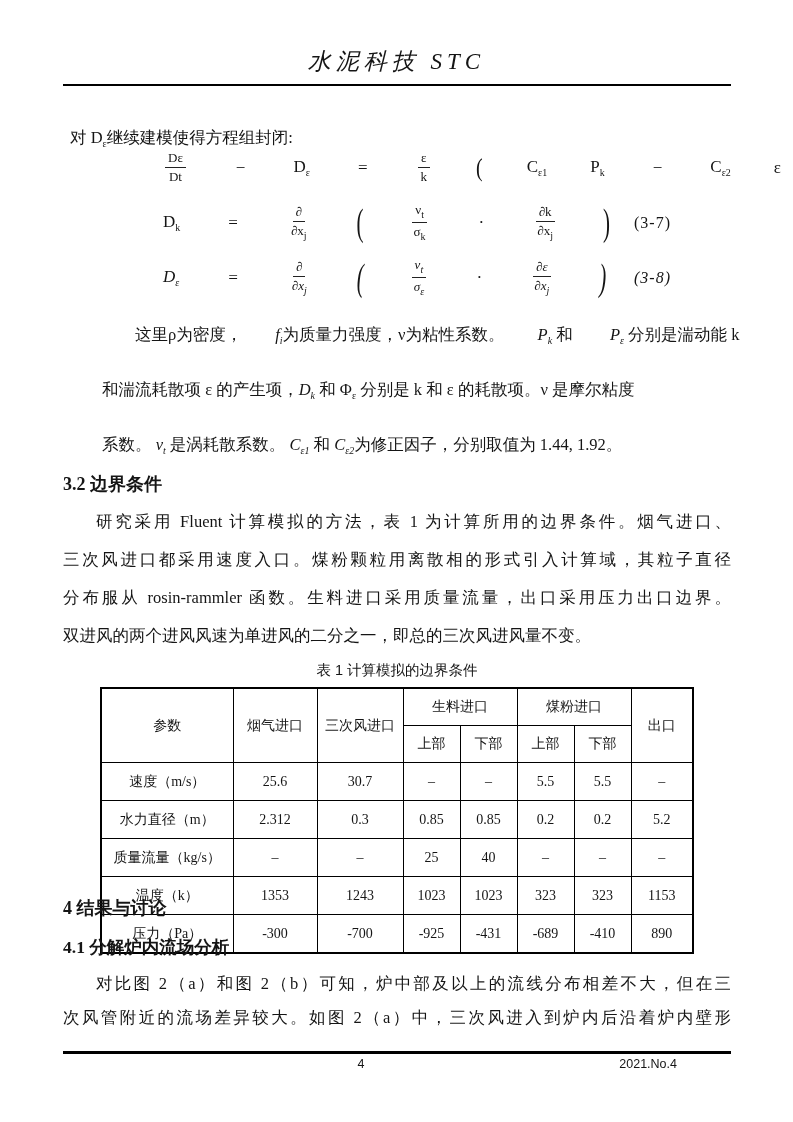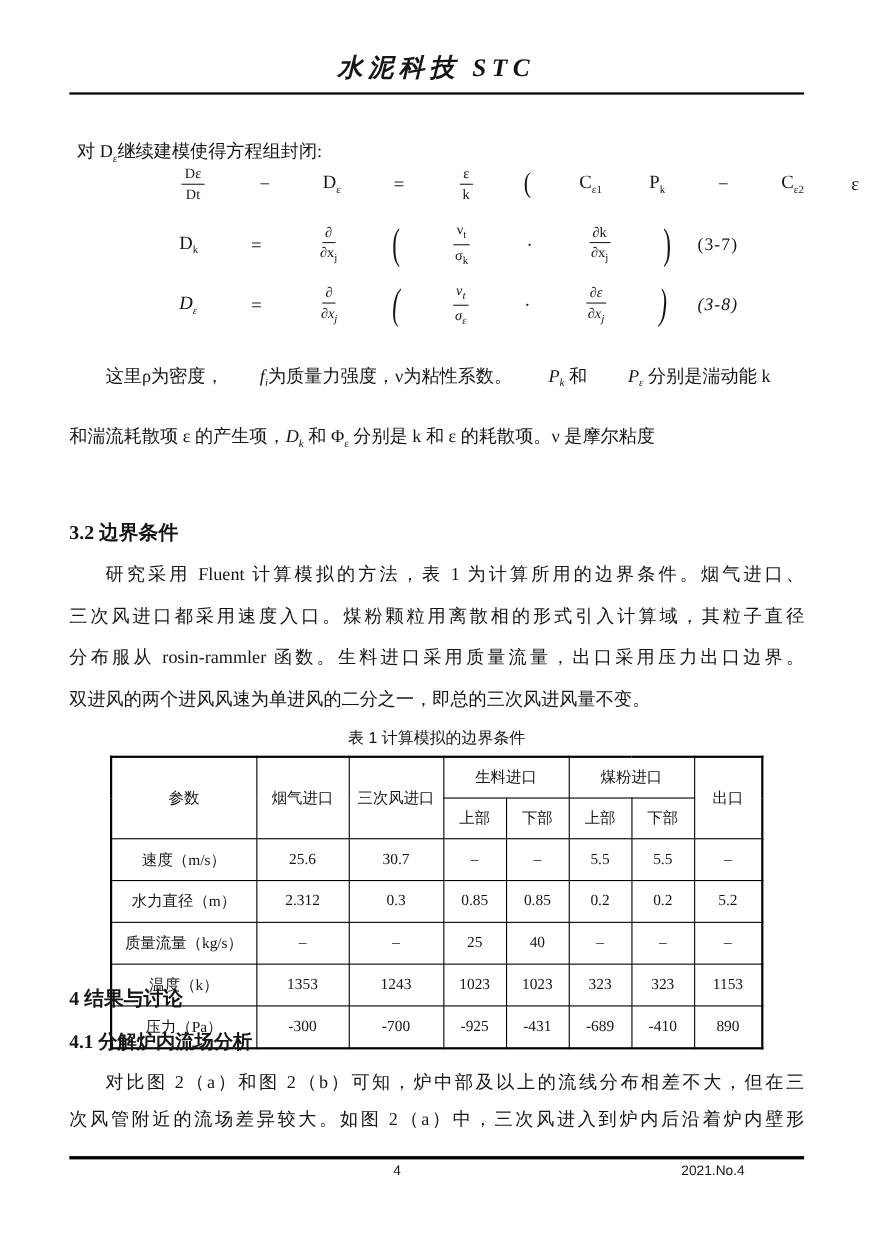--- a/index.html
+++ b/index.html
@@ -5,21 +5,21 @@
   html,body { margin:0; padding:0; background:#e8e8e8; }
   .page {
     position:relative; width:793px; height:1122px; margin:0 auto;
     background:#ffffff; color:#151515;
     font-family:"Liberation Serif","DejaVu Serif",serif;
     overflow:hidden;
   }
   
   .header-title {
     position:absolute; top:46px; left:0; width:100%; text-align:center;
-    font-size:23px; font-weight:700; font-style:italic; letter-spacing:5px;
+    font-size:23px; font-weight:400; font-style:italic; letter-spacing:5px;
   }
   .header-rule { position:absolute; top:84px; left:63px; width:668px; border-top:2px solid #000; }
 
   
   .intro { position:absolute; top:103px; left:70px; font-size:16.5px;margin-top:24px; }
 
   
   .equations { position:absolute; top:140px; left:63px; width:668px; }
   .eq-row { display:flex; align-items:center; height:55px; font-size:17px; }
   .eq-formula { margin-left:100px; display:inline-flex; align-items:center;gap:43px; }
@@ -29,21 +29,21 @@
   .frac .den { padding:1px 3px 0 3px; }
   .atom { display:inline-block; }
   sub { font-size:10px; }
   .op { margin:0 5px; }
   .midp { font-size:20px; display:inline-block; transform:scaleY(1.3); font-weight:400; margin:0 1px; }
   .bigp { font-size:21px; display:inline-block; transform:scaleY(1.85); font-weight:300; margin:0 2px; }
   .ital { font-style:italic; }
 
   
   .para-symbols { position:absolute; top:314px; left:63px; width:668px; font-size:16.5px; }
-  .para-symbols .line { height:55px; line-height:55px; white-space:nowrap; }
+  .para-symbols .line { height:55px; line-height:42px; white-space:nowrap;margin-left:39px; }
   .mvar { font-style:italic; }
   .indent { text-indent:33px; }
   .fill { text-align:justify; text-align-last:justify; white-space:normal; }
 
   
   .heading { position:absolute; left:63px; margin:0; font-size:18px; font-weight:700; }
 
   
   .para-32 { position:absolute; top:503px; left:63px; width:668px; font-size:16.5px; }
   .para-32 .line { height:38px; line-height:38px; }
@@ -149,20 +149,21 @@
         <span class="bigp">)</span>
       </span>
       <span class="eq-label">(3-8)</span>
     </div>
 
   </div>
 
   <div class="para-symbols">
     <div class="line indent"><span>这里ρ为密度，</span><span class="atom mvar"><span>f</span><sub>i</sub></span><span>为质量力强度，ν为粘性系数。</span><span class="atom mvar"><span>P</span><sub>k</sub></span><span> 和 </span><span class="atom mvar"><span>P</span><sub>ε</sub></span><span> 分别是湍动能 k</span></div>
     <div class="line"><span>和湍流耗散项 ε 的产生项，</span><span class="atom mvar"><span>D</span><sub>k</sub></span><span> 和 </span><span class="atom"><span>Φ</span><sub>ε</sub></span><span> 分别是 k 和 ε 的耗散项。ν 是摩尔粘度</span></div>
+    <div class="line"><span>系数。 </span><span class="atom mvar"><span>ν</span><sub>t</sub></span><span> 是涡耗散系数。 </span><span class="atom mvar"><span>C</span><sub>ε1</sub></span><span> 和 </span><span class="atom mvar"><span>C</span><sub>ε2</sub></span><span>为修正因子，分别取值为 1.44, 1.92。</span></div>
   </div>
 
   <h3 class="heading" style="top:472px;">3.2 边界条件</h3>
 
   <div class="para-32">
     <div class="line indent fill">研究采用 Fluent 计算模拟的方法，表 1 为计算所用的边界条件。烟气进口、</div>
     <div class="line fill">三次风进口都采用速度入口。煤粉颗粒用离散相的形式引入计算域，其粒子直径</div>
     <div class="line fill">分布服从 rosin-rammler 函数。生料进口采用质量流量，出口采用压力出口边界。</div>
     <div class="line">双进风的两个进风风速为单进风的二分之一，即总的三次风进风量不变。</div>
   </div>

